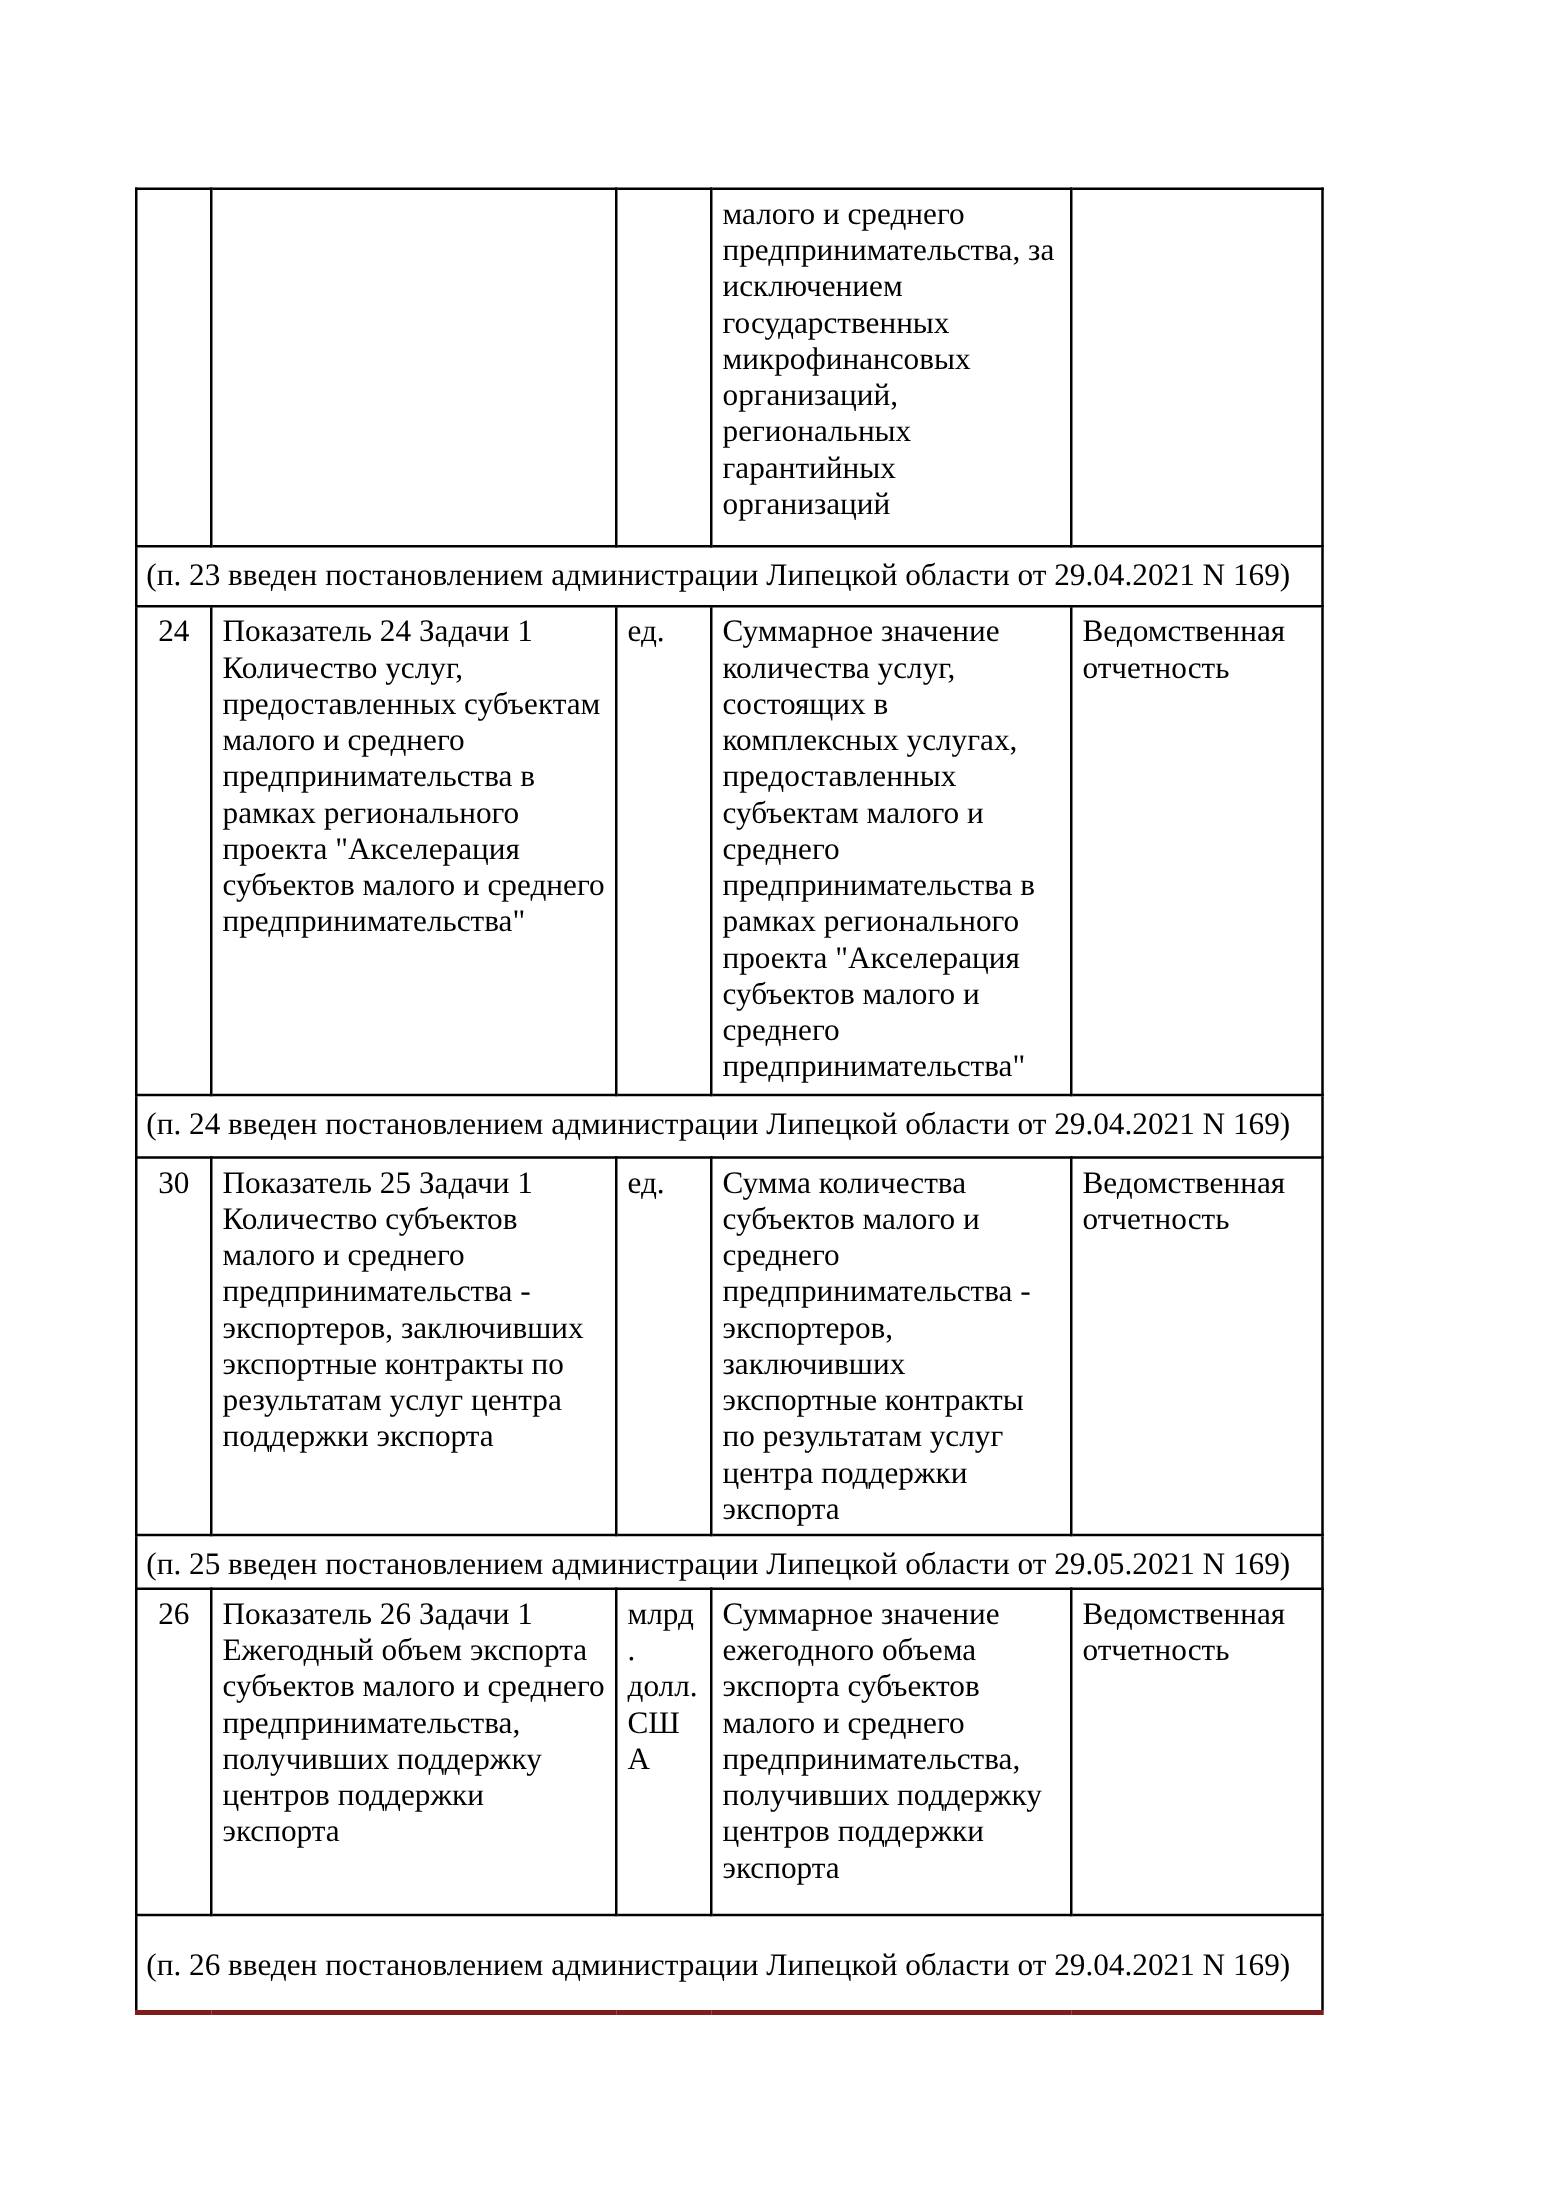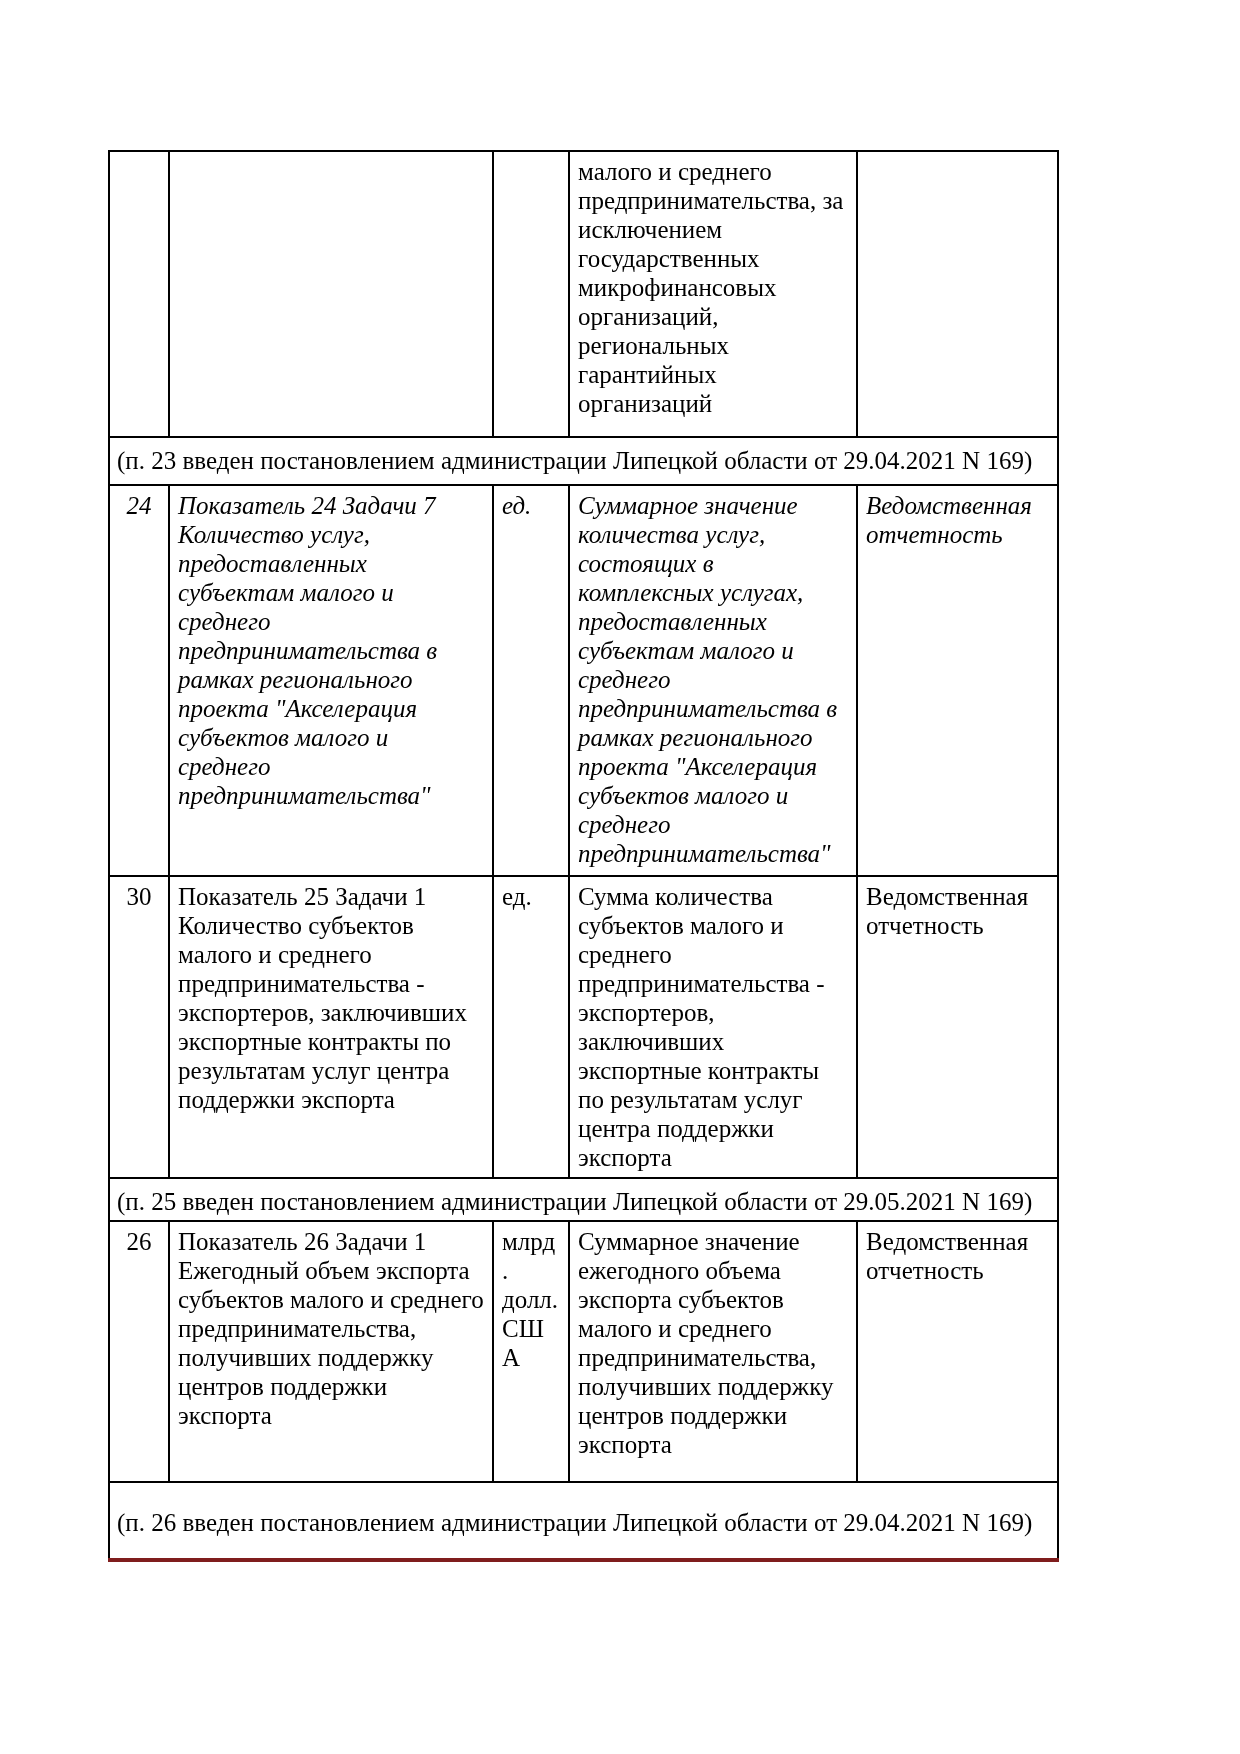--- a/index.html
+++ b/index.html
@@ -36,21 +36,21 @@
     padding: 5px 8px 5px 8px;
     overflow: hidden;
     word-wrap: break-word;
   }
   td.c-num {
     text-align: center;
     padding-left: 2px;
     padding-right: 2px;
   }
   tr.r-cont  { height: 286px; }
-  tr.r-data24 { height: 391px; font-style: italic; }
+  tr.r-data24 { height: 391px; }
   tr.r-data25 { height: 293px; }
   tr.r-data26 { height: 261px; margin-left: 44px; }
   tr.r-note   { height: 48px; margin-top: 14px; }
   tr.r-note24 { height: 50px; }
   tr.r-note25 { height: 42px; }
   tr.r-note26 { height: 78px; }
   tr.r-note td {
     padding: 8px 4px 4px 7px;
     white-space: nowrap;
   }
@@ -79,26 +79,29 @@
         <td class="c-meth">малого и среднего предпринимательства, за исключением государственных микрофинансовых организаций, региональных гарантийных организаций</td>
         <td class="c-src"></td>
       </tr>
 
       <tr class="r-note">
         <td colspan="5">(п. 23 введен постановлением администрации Липецкой области от 29.04.2021 N 169)</td>
       </tr>
 
       <tr class="r-data24">
         <td class="c-num">24</td>
-        <td class="c-ind">Показатель 24 Задачи 7 Количество услуг, предоставленных субъектам малого и среднего предпринимательства в рамках регионального проекта "Акселерация субъектов малого и среднего предпринимательства"</td>
+        <td class="c-ind">Показатель 24 Задачи 1 Количество услуг, предоставленных субъектам малого и среднего предпринимательства в рамках регионального проекта "Акселерация субъектов малого и среднего предпринимательства"</td>
         <td class="c-unit">ед.</td>
         <td class="c-meth">Суммарное значение количества услуг, состоящих в комплексных услугах, предоставленных субъектам малого и среднего предпринимательства в рамках регионального проекта "Акселерация субъектов малого и среднего предпринимательства"</td>
         <td class="c-src">Ведомственная отчетность</td>
       </tr>
 
+      <tr class="r-note r-note24">
+        <td colspan="5">(п. 24 введен постановлением администрации Липецкой области от 29.04.2021 N 169)</td>
+      </tr>
 
       <tr class="r-data25">
         <td class="c-num">30</td>
         <td class="c-ind">Показатель 25 Задачи 1 Количество субъектов малого и среднего предпринимательства - экспортеров, заключивших экспортные контракты по результатам услуг центра поддержки экспорта</td>
         <td class="c-unit">ед.</td>
         <td class="c-meth">Сумма количества субъектов малого и среднего предпринимательства - экспортеров, заключивших экспортные контракты по результатам услуг центра поддержки экспорта</td>
         <td class="c-src">Ведомственная отчетность</td>
       </tr>
 
       <tr class="r-note r-note25">

